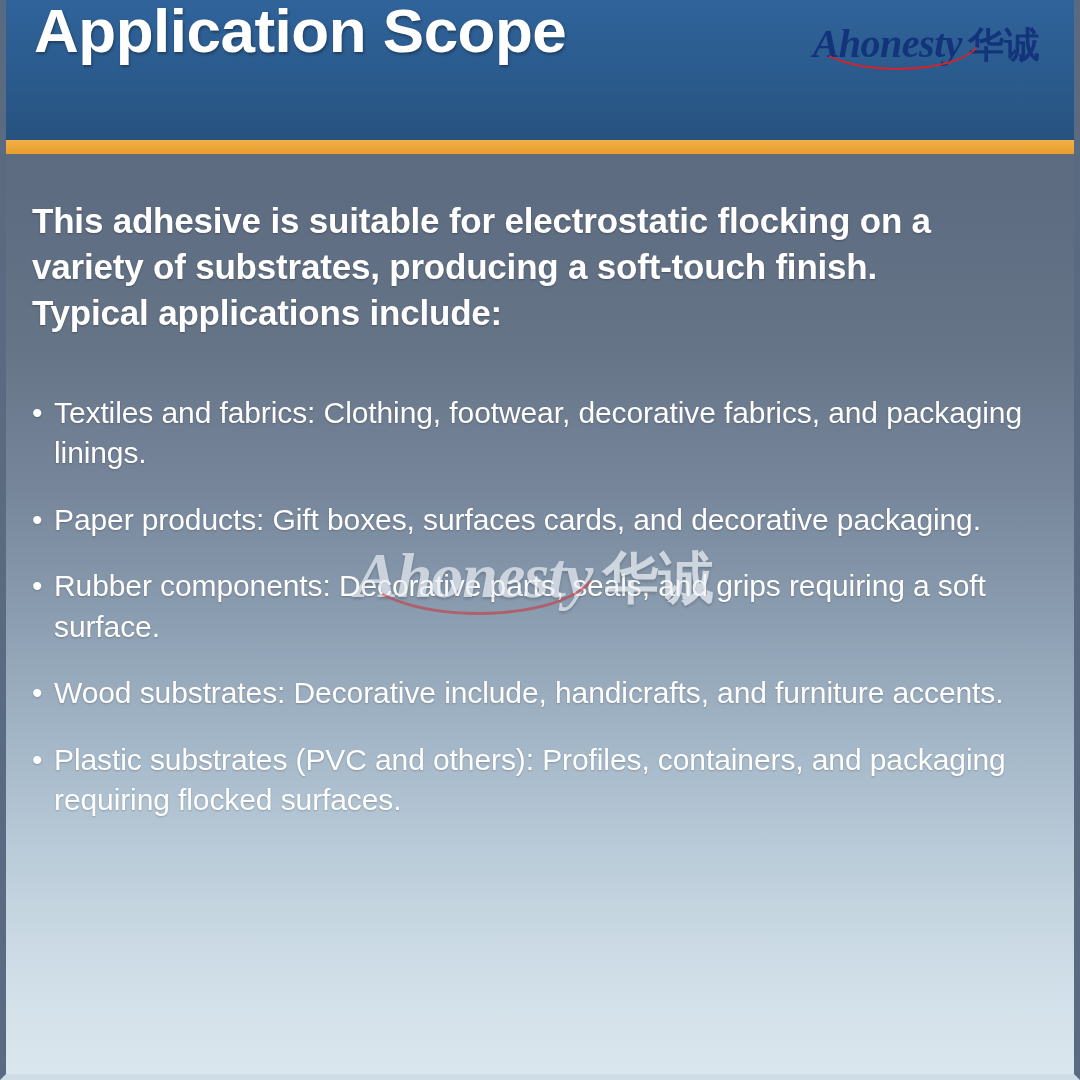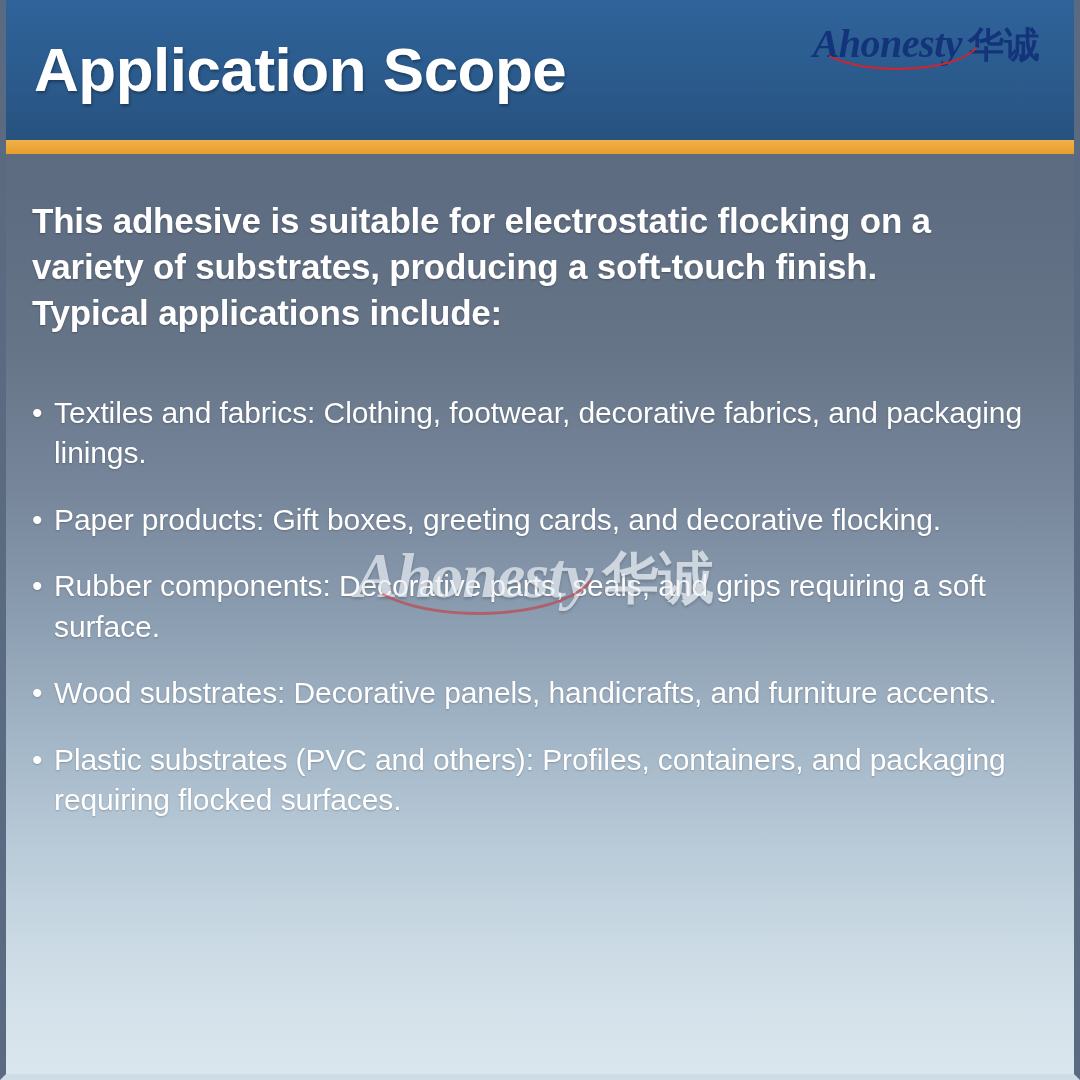--- a/index.html
+++ b/index.html
@@ -45,21 +45,21 @@
   }
 
   .header {
     position: relative;
     height: 140px;
     background: #2c5d8f;
     background: linear-gradient(180deg, #2f639a 0%, #2b5b8d 55%, #27527f 100%);
     box-sizing: border-box;
     padding: 0 0 0 34px;
     display: flex;
-    align-items: center;
+    align-items: flex-start;
   }
 
   .header-title {
     color: #ffffff;
     font-size: 62px;
     font-weight: bold;
     letter-spacing: -0.5px;
     line-height: 1;
     text-shadow: 1px 2px 3px rgba(0,0,0,0.35);
   }
@@ -221,31 +221,31 @@
 
     <div class="bullets">
 
       <div class="bullet">
         <span class="dot">•</span>
         <span class="btext">Textiles and fabrics: Clothing, footwear, decorative fabrics, and packaging linings.</span>
       </div>
 
       <div class="bullet">
         <span class="dot">•</span>
-        <span class="btext">Paper products: Gift boxes, greeting cards, and decorative flocking.</span>
+        <span class="btext">Paper products: Gift boxes, surfaces cards, and decorative packaging.</span>
       </div>
 
       <div class="bullet">
         <span class="dot">•</span>
         <span class="btext">Rubber components: Decorative parts, seals, and grips requiring a soft surface.</span>
       </div>
 
       <div class="bullet">
         <span class="dot">•</span>
-        <span class="btext">Wood substrates: Decorative panels, handicrafts, and furniture accents.</span>
+        <span class="btext">Wood substrates: Decorative include, handicrafts, and furniture accents.</span>
       </div>
 
       <div class="bullet">
         <span class="dot">•</span>
         <span class="btext">Plastic substrates (PVC and others): Profiles, containers, and packaging requiring flocked surfaces.</span>
       </div>
 
     </div>
 
     <div class="watermark">

